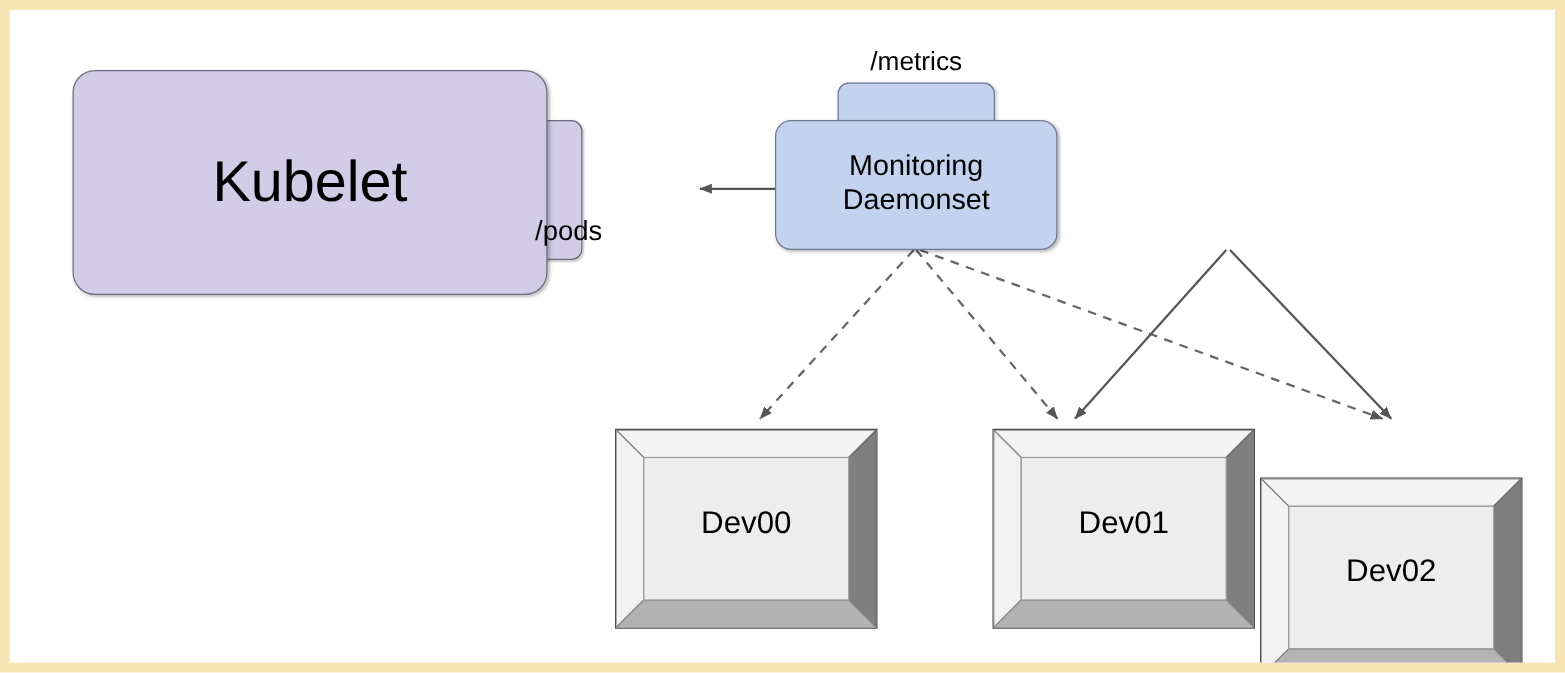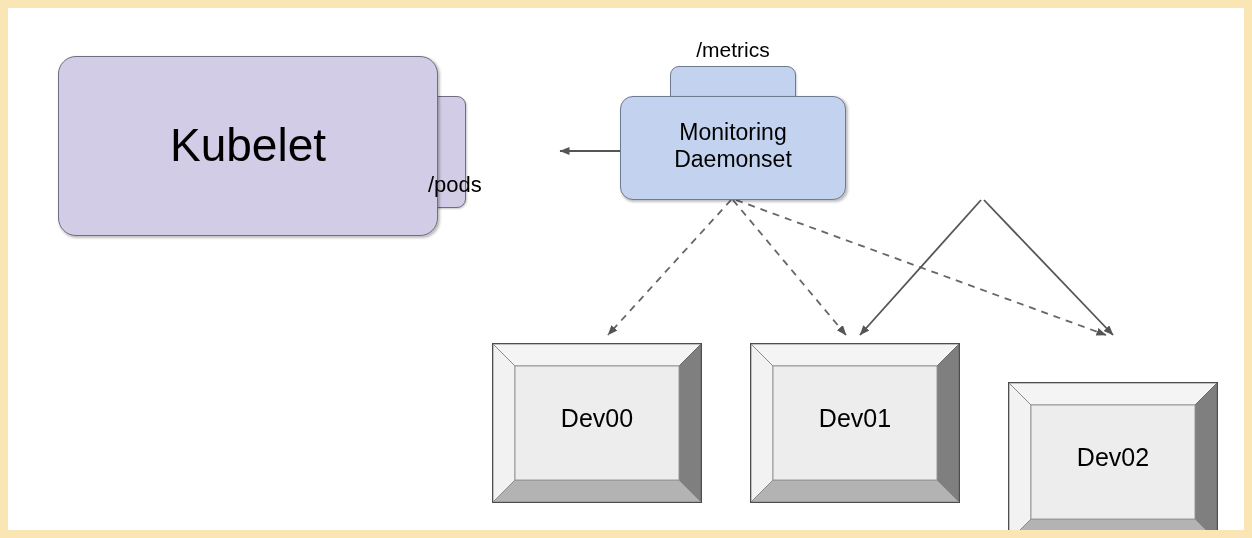--- a/index.html
+++ b/index.html
@@ -121,21 +121,21 @@
     background: #eeeeee;
     border: 1.1px solid #4d4d4d;
   }
   .dev-bevel { position: absolute; inset: 0; }
   .dev-bevel svg { display: block; }
   .dev-box .node-label {
     top: 60px;
     font-size: 25px;
   }
   #dev00 { left: 484px; top: 335px; }
-  #dev01 { left: 742px; top: 335px; }
+  #dev01 { left: 786px; top: 335px; }
   #dev02 { left: 1000px; top: 343px; margin-top: 31px; }
 
   
   #edges {
     position: absolute; left: 0; top: 0;
     width: 1236px; height: 522px;
     pointer-events: none;
   }
   .edge-solid {
     stroke: #555555;

